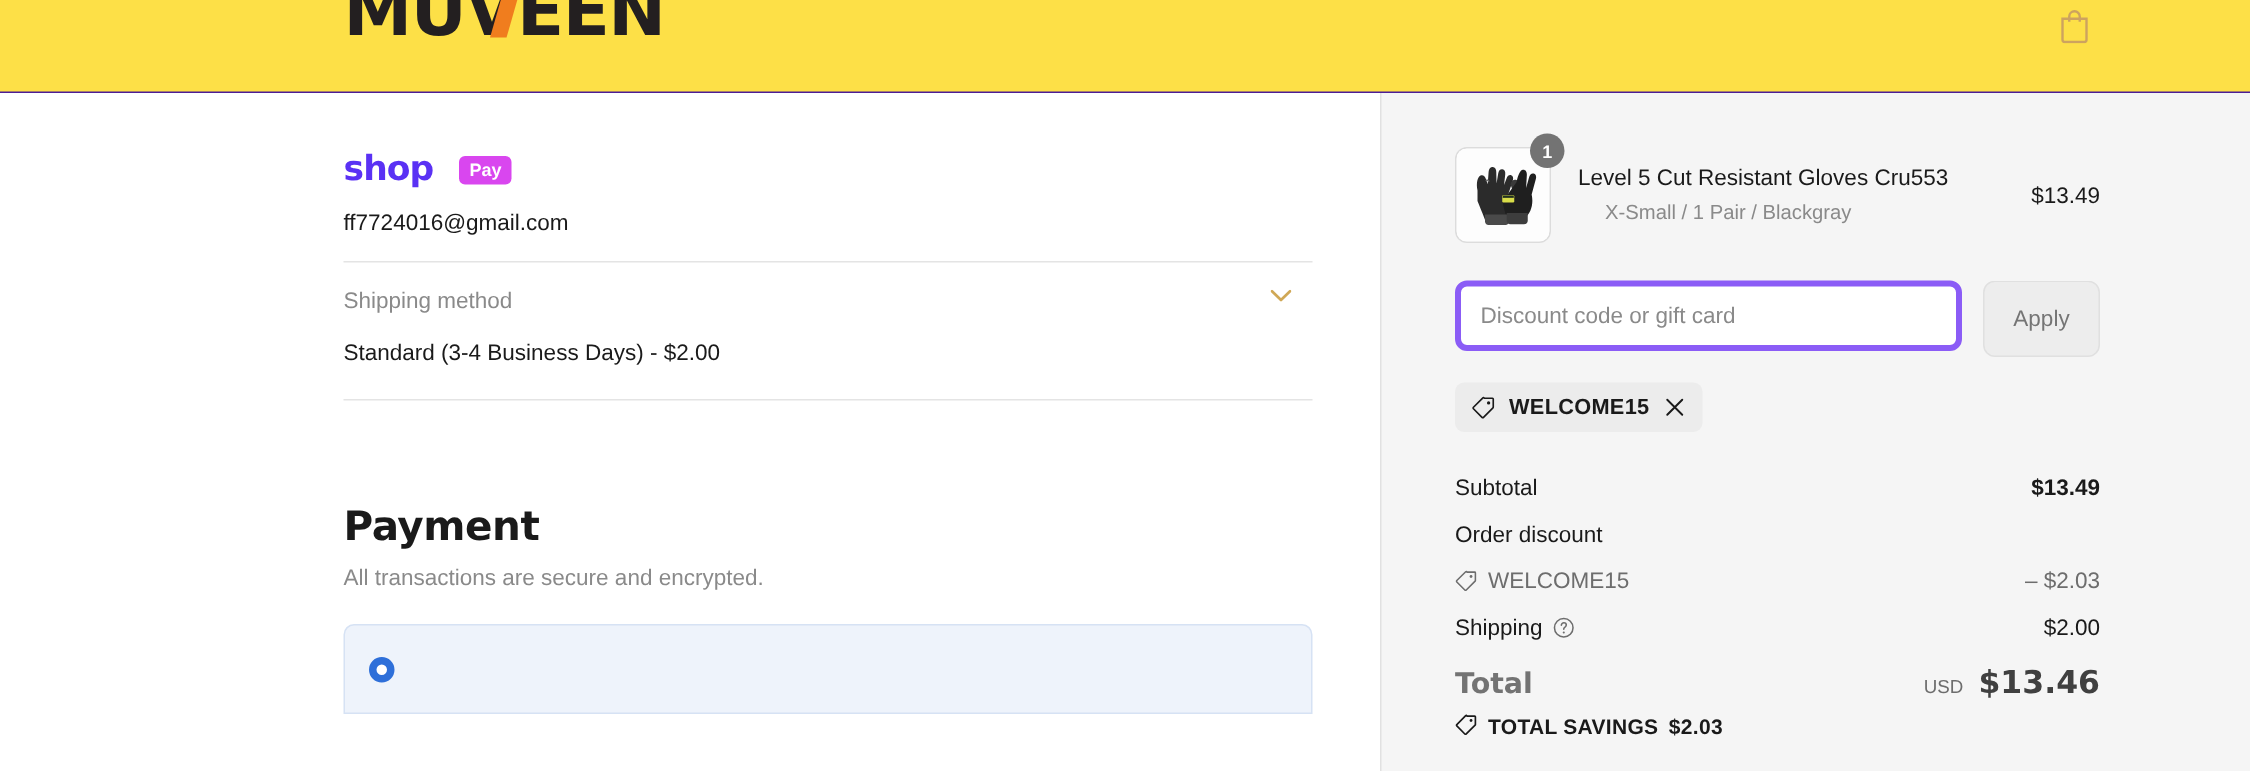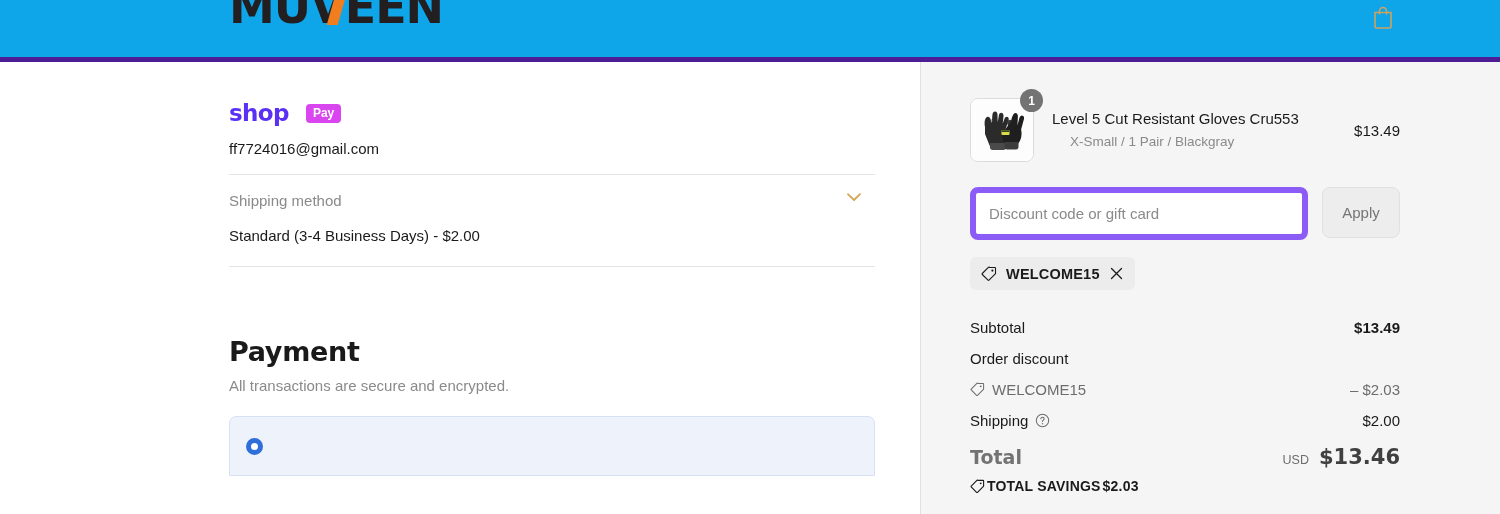--- a/index.html
+++ b/index.html
@@ -12,22 +12,22 @@
     -webkit-font-smoothing: antialiased;
   }
 
   .page { position: relative; width: 1500px; height: 514px; display: flex; flex-direction: column; }
 
   
   .site-header {
     position: relative;
     height: 62px;
     flex: 0 0 62px;
-    background: #0ea5e9;
-    border-bottom: 5px solid #4c1d95;
+    background: #fde047;
+    border-bottom: 1px solid #4c1d95;
   }
   .logo-wrap {
     position: absolute;
     left: 229px;
     top: -24px;
     height: 62px;
     display: flex;
     align-items: center;
   }
   .logo-text {
@@ -207,22 +207,22 @@
     line-height: 1;
   }
   .item-info { flex: 1 1 auto; min-width: 0; }
   .item-title { font-size: 15px; color: #1a1a1a; line-height: 1.3; }
   .item-variant { font-size: 13.5px; color: #8a8a8a; margin-top: 5px; line-height: 1.3; margin-left: 18px; }
   .item-price { font-size: 15px; color: #1a1a1a; white-space: nowrap; margin-left: 14px; }
 
   .discount-row { display: flex; gap: 14px; margin-top: 25px; align-items: stretch; }
   .discount-input {
     flex: 1 1 auto;
-    height: 53px;
-    border: 6px solid #8b5cf6;
+    height: 47px;
+    border: 4px solid #8b5cf6;
     border-radius: 8px;
     background: #ffffff;
     padding: 0 13px;
     font-size: 15px;
     color: #1a1a1a;
     font-family: "Liberation Sans", sans-serif;
     outline: none;
   }
   .discount-input::placeholder { color: #8a8a8a; }
   .apply-btn {
@@ -274,22 +274,22 @@
   .total-row.muted { color: #6d6d6d; }
   .total-row .amt-strong { font-weight: 700; }
   .row-label { display: flex; align-items: center; gap: 7px; }
   .grand-total { display: flex; justify-content: space-between; align-items: baseline; padding-top: 9px; }
   .grand-total-label { font-size: 19px; font-weight: 700; color: #737373; font-family: "DejaVu Sans", sans-serif; }
   .grand-total-right { display: flex; align-items: baseline; gap: 10px; }
   .currency { font-size: 12.5px; color: #6d6d6d; }
   .grand-total-amount { font-size: 21px; font-weight: 700; color: #404040; font-family: "DejaVu Sans", sans-serif; }
   .savings-row {
     display: flex;
-    align-items: flex-end;
-    gap: 2px;
+    align-items: flex-start;
+    gap: 7px;
     margin-top: 9px;
     font-size: 14px;
     font-weight: 700;
     color: #1a1a1a;
     letter-spacing: 0.2px;
   }
 </style>
 </head>
 <body>
 

